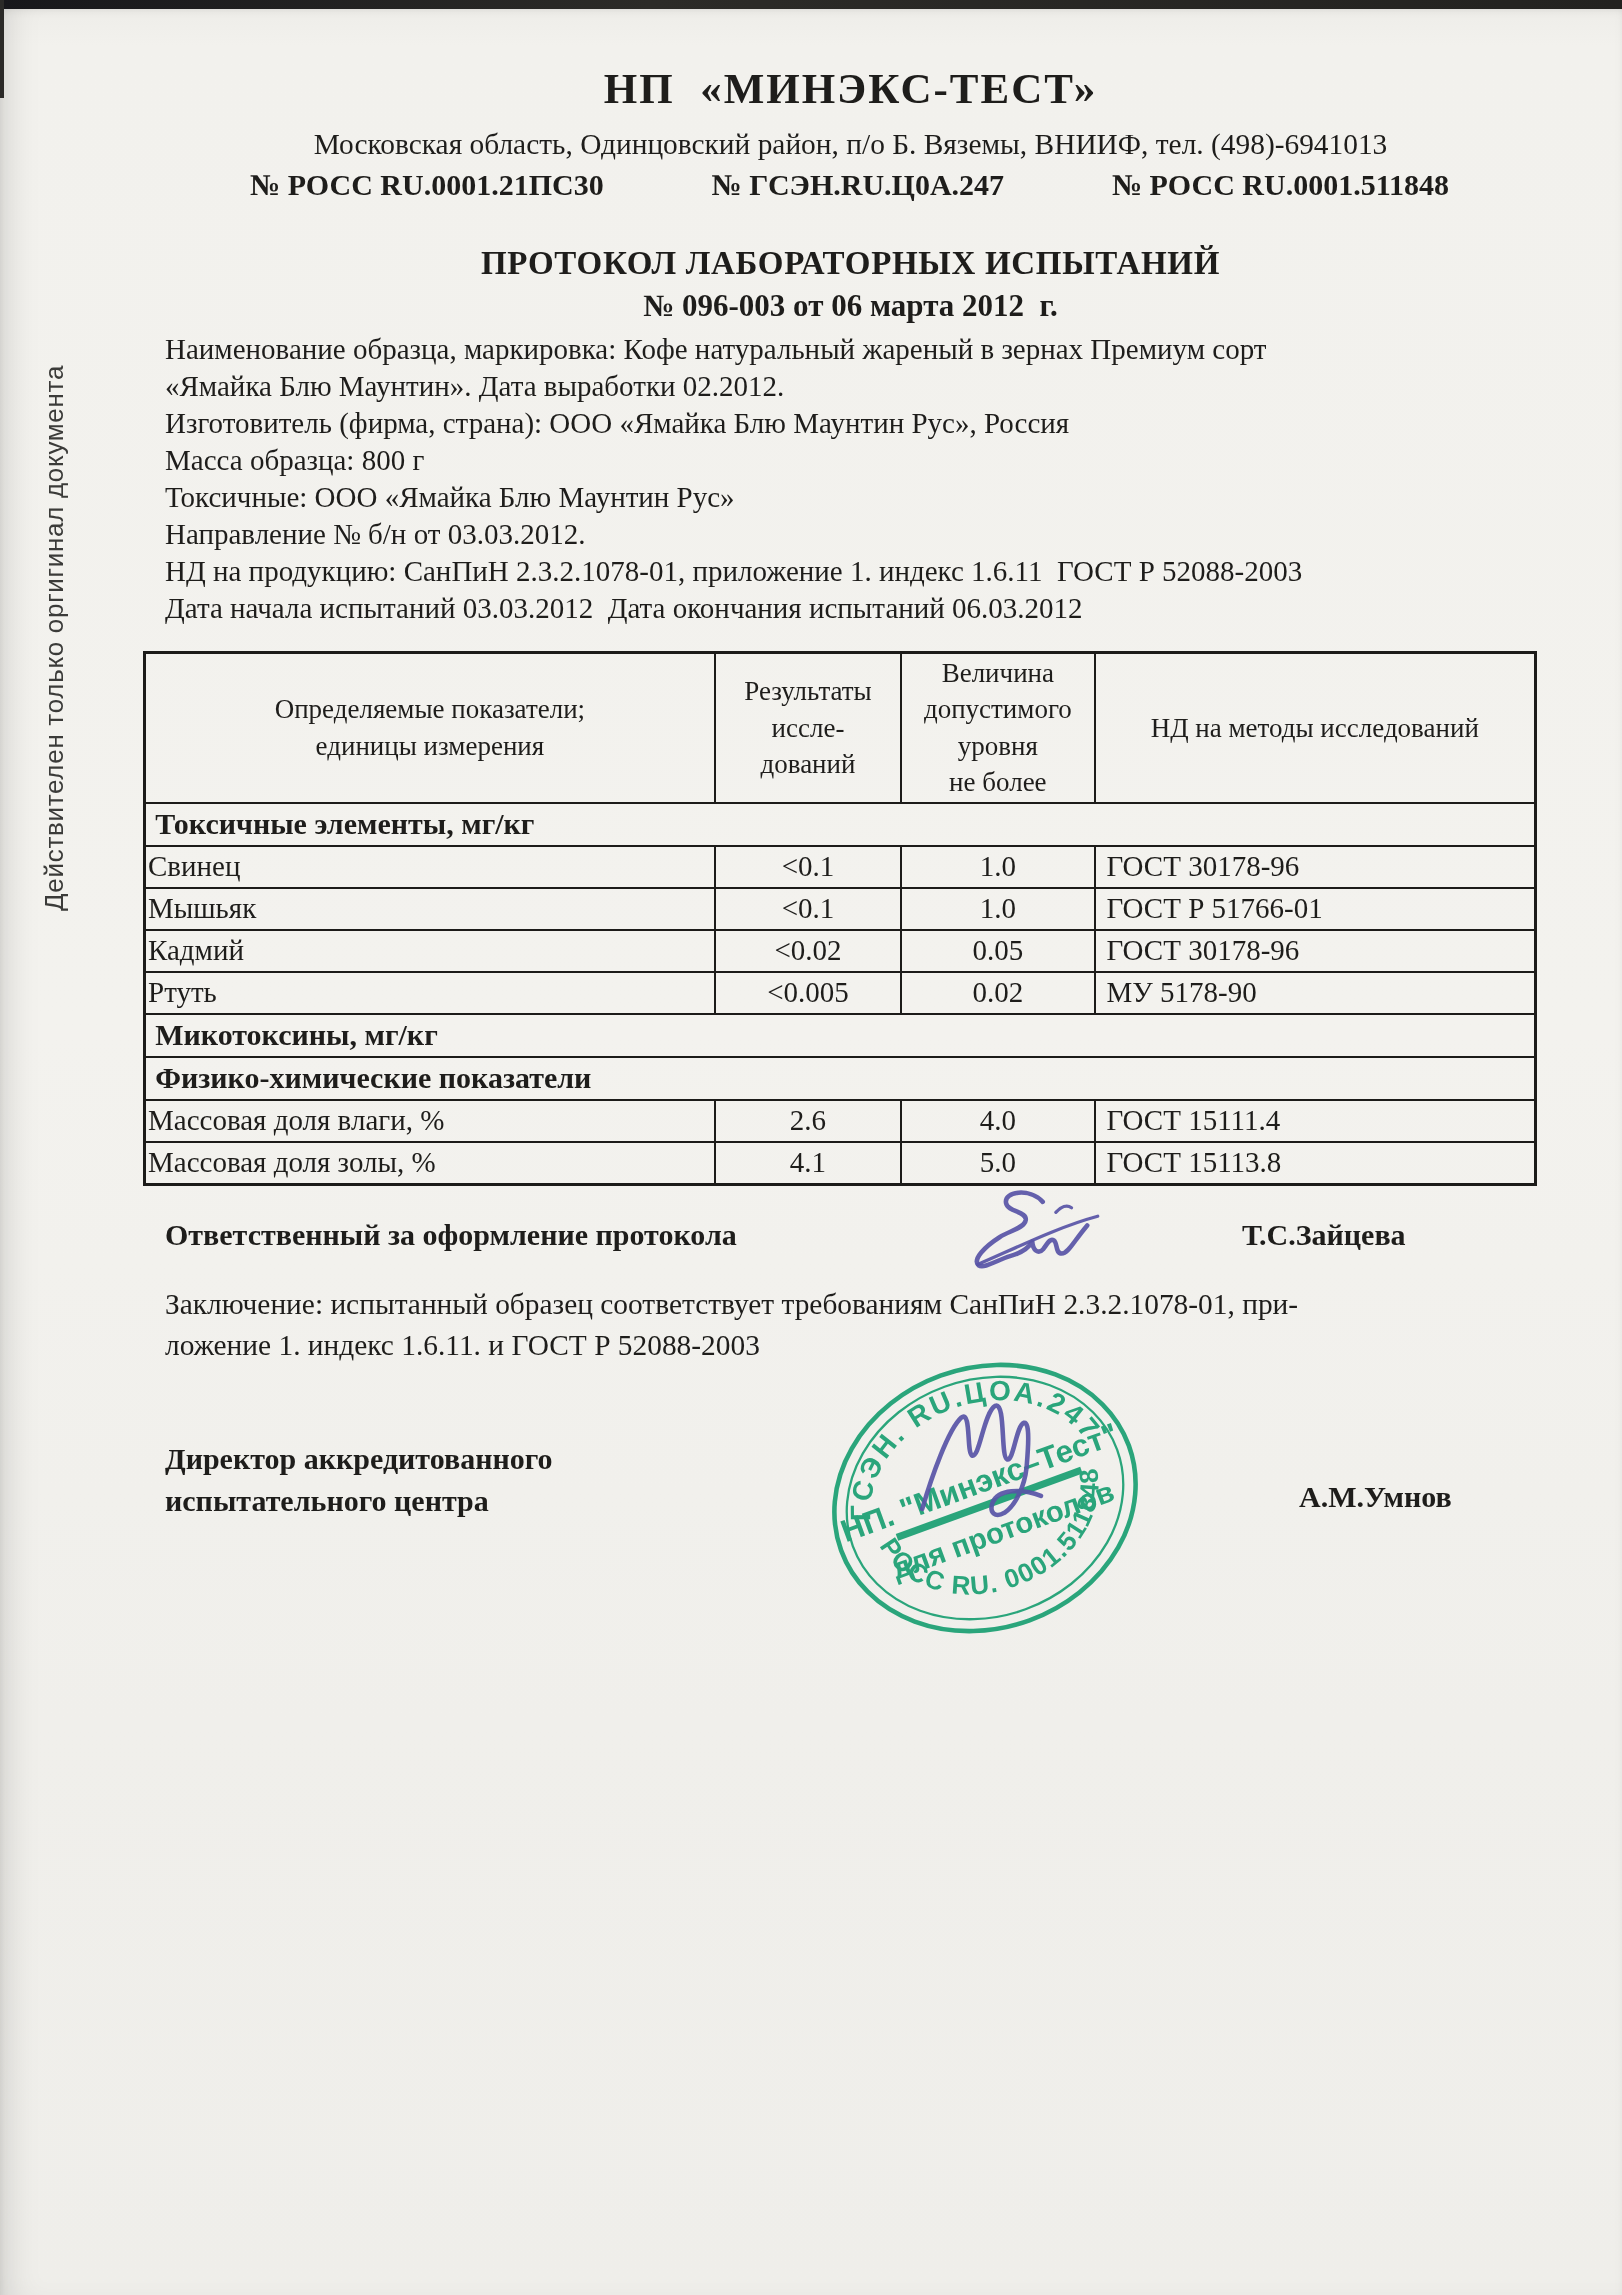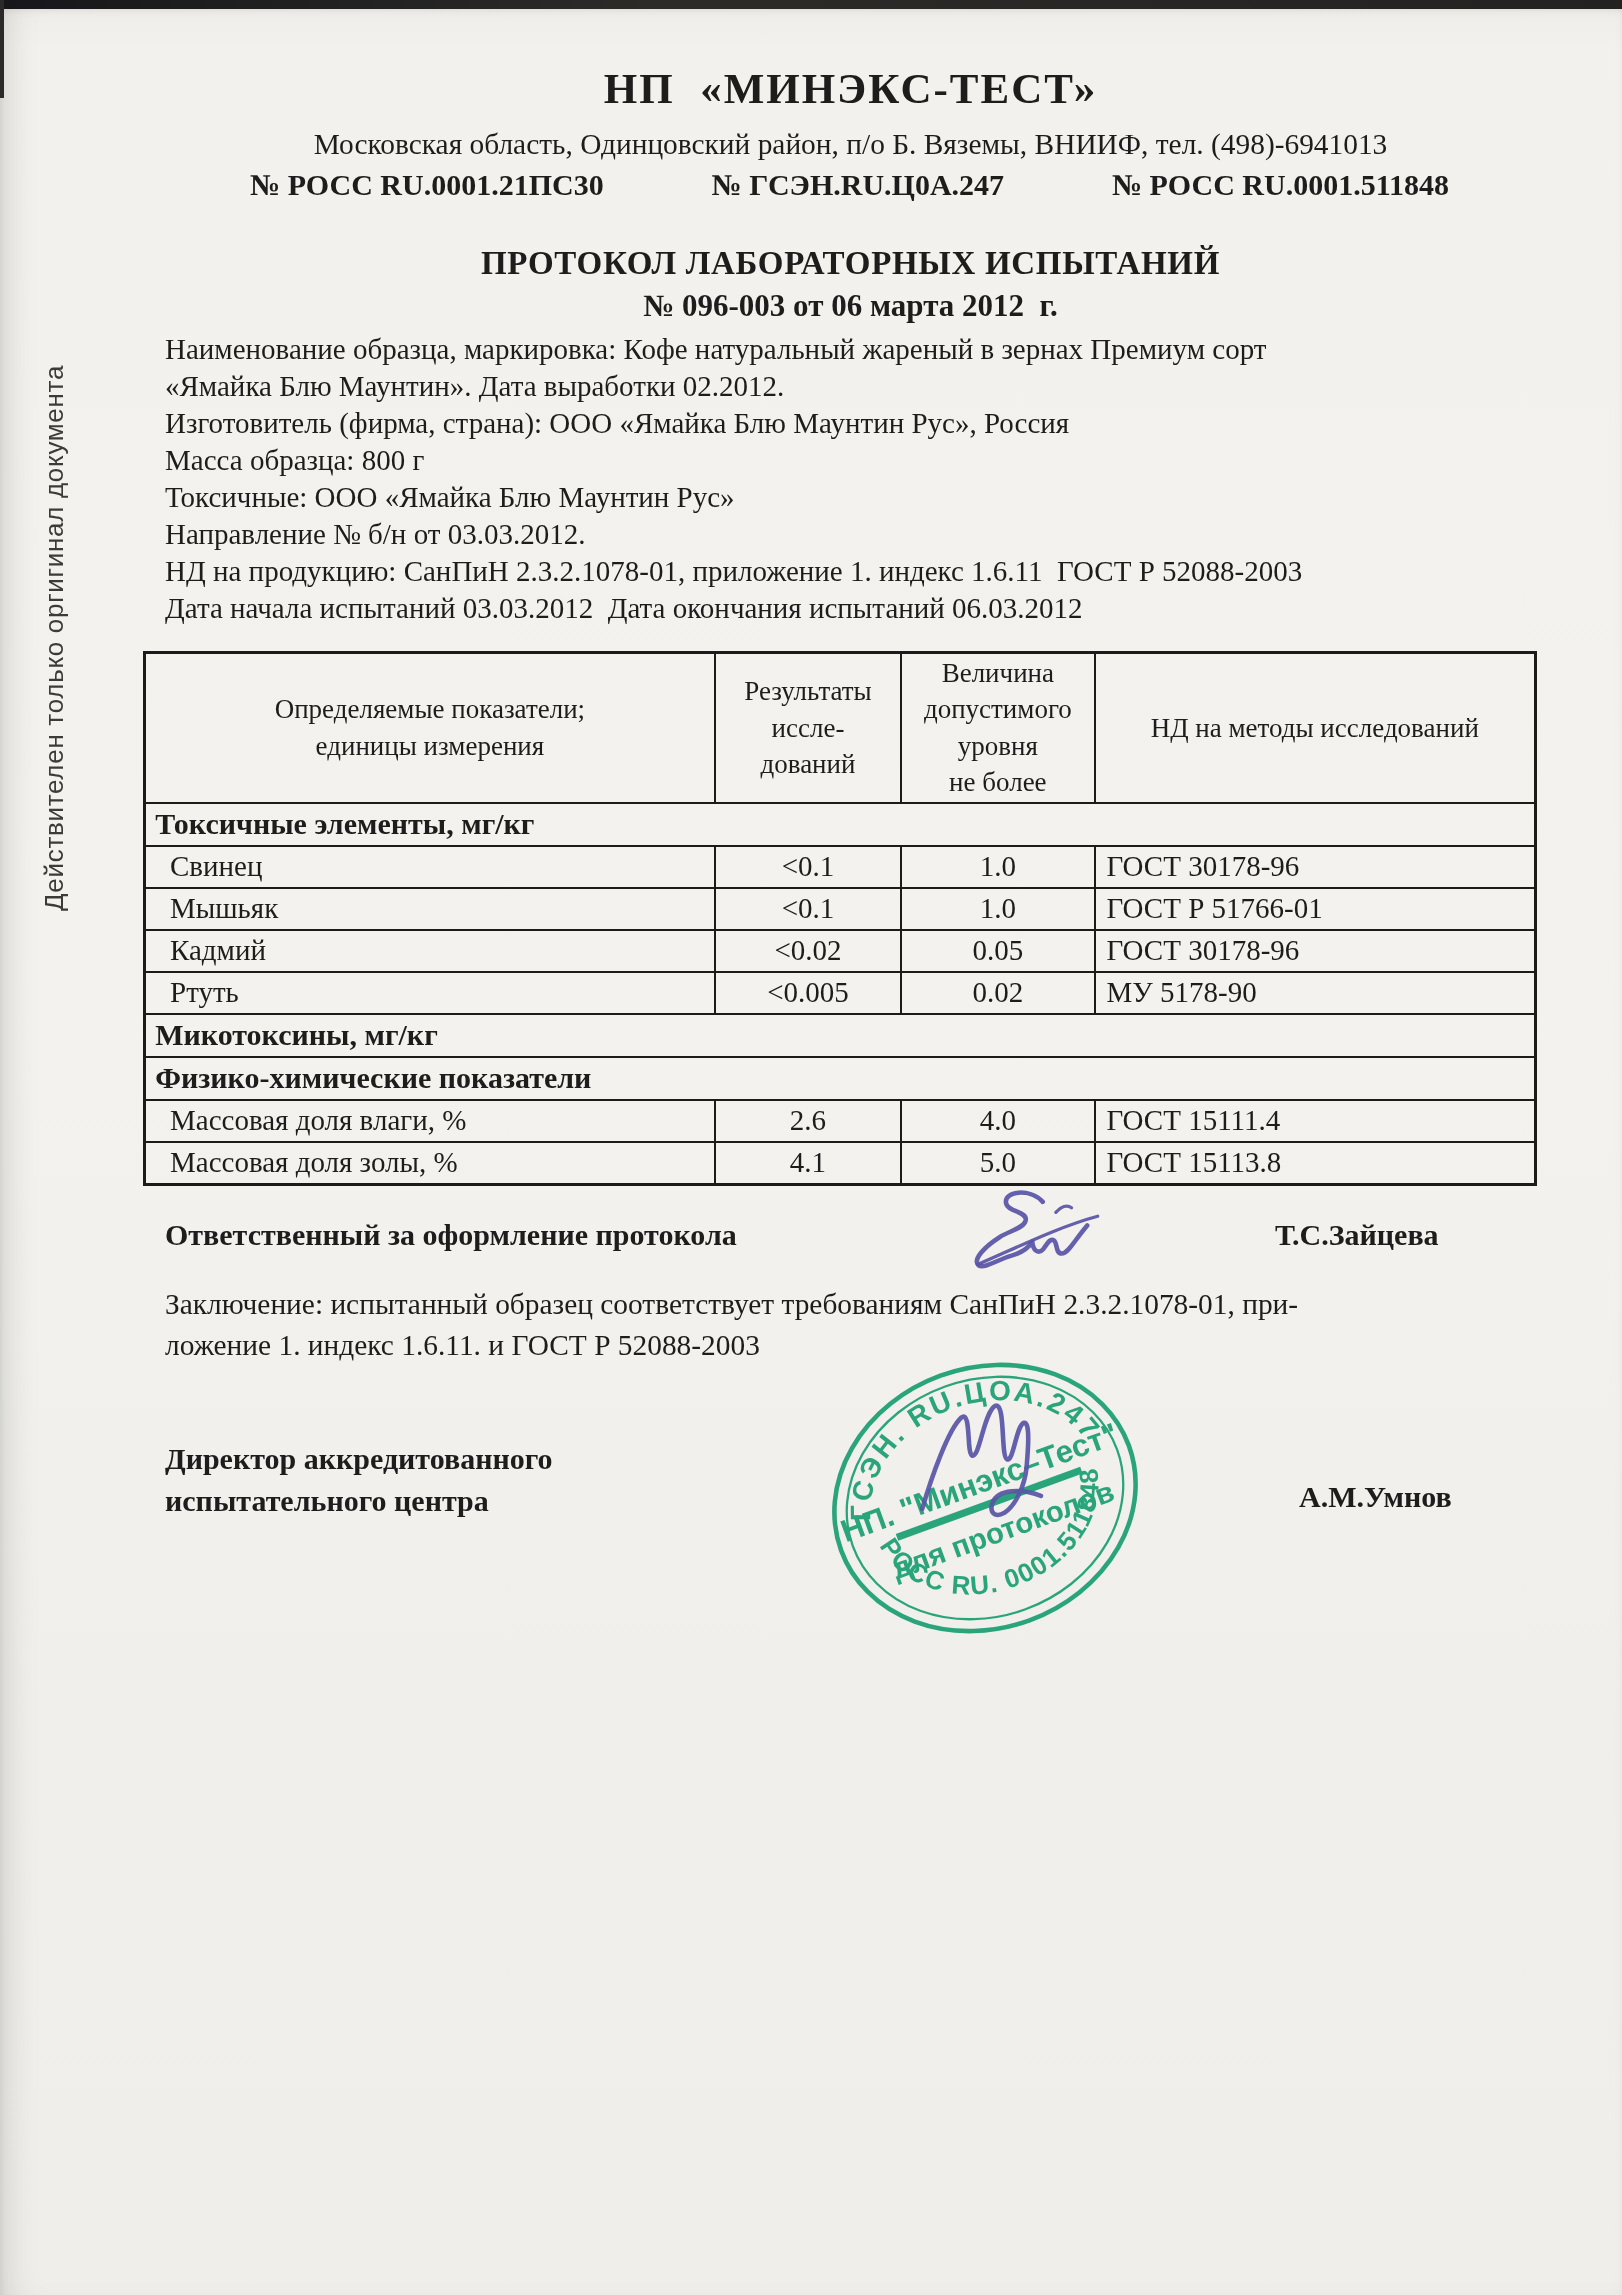--- a/index.html
+++ b/index.html
@@ -30,26 +30,26 @@
     color:#3b3b39; white-space:pre; }
 
   .table-wrap { position:absolute; left:143px; top:651px; width:1394px; }
   table.results { width:100%; border-collapse:collapse; table-layout:fixed;
     border:3.9px solid #1c1b19; font-size:29px; }
   table.results td { border:2.6px solid #1c1b19; overflow:hidden; }
   td.hdr { height:124px; text-align:center; vertical-align:middle;
     font-size:27px; line-height:1.35; white-space:pre-line; border-bottom-width:3.3px; }
   td.section { height:39px; font-weight:bold; font-size:30px; padding-left:9.2px;
     border-top-width:3.3px; border-bottom-width:3.3px;font-family:Liberation Serif, serif; }
-  td.ind { height:38px; padding-left:24px; }
+  td.ind { height:38px; padding-left:2px; }
   td.val { text-align:center; }
   td.mth { padding-left:11px; }
 
   .resp-label { position:absolute; left:165px; top:1218px; font-size:30px; font-weight:bold; }
-  .resp-name  { position:absolute; left:1275px; top:1218px; font-size:30px; font-weight:bold; }
+  .resp-name  { position:absolute; left:1242px; top:1218px; font-size:30px; font-weight:bold; }
 
   .conclusion { position:absolute; left:165px; top:1284px; font-size:29.4px; line-height:41px; }
   .conclusion > div { white-space:pre; }
 
   .director { position:absolute; left:165px; top:1438px; font-size:30px; font-weight:bold; line-height:42px; }
   .director > div { white-space:pre; }
   .director-name { position:absolute; left:1299px; top:1480px; font-size:30px; font-weight:bold; }
 
   .stamp { position:absolute; left:826px; top:1356px; }
   .stamp-arc-top   { font-family:"Liberation Sans", sans-serif; font-size:43px; font-weight:bold; letter-spacing:4px; }

